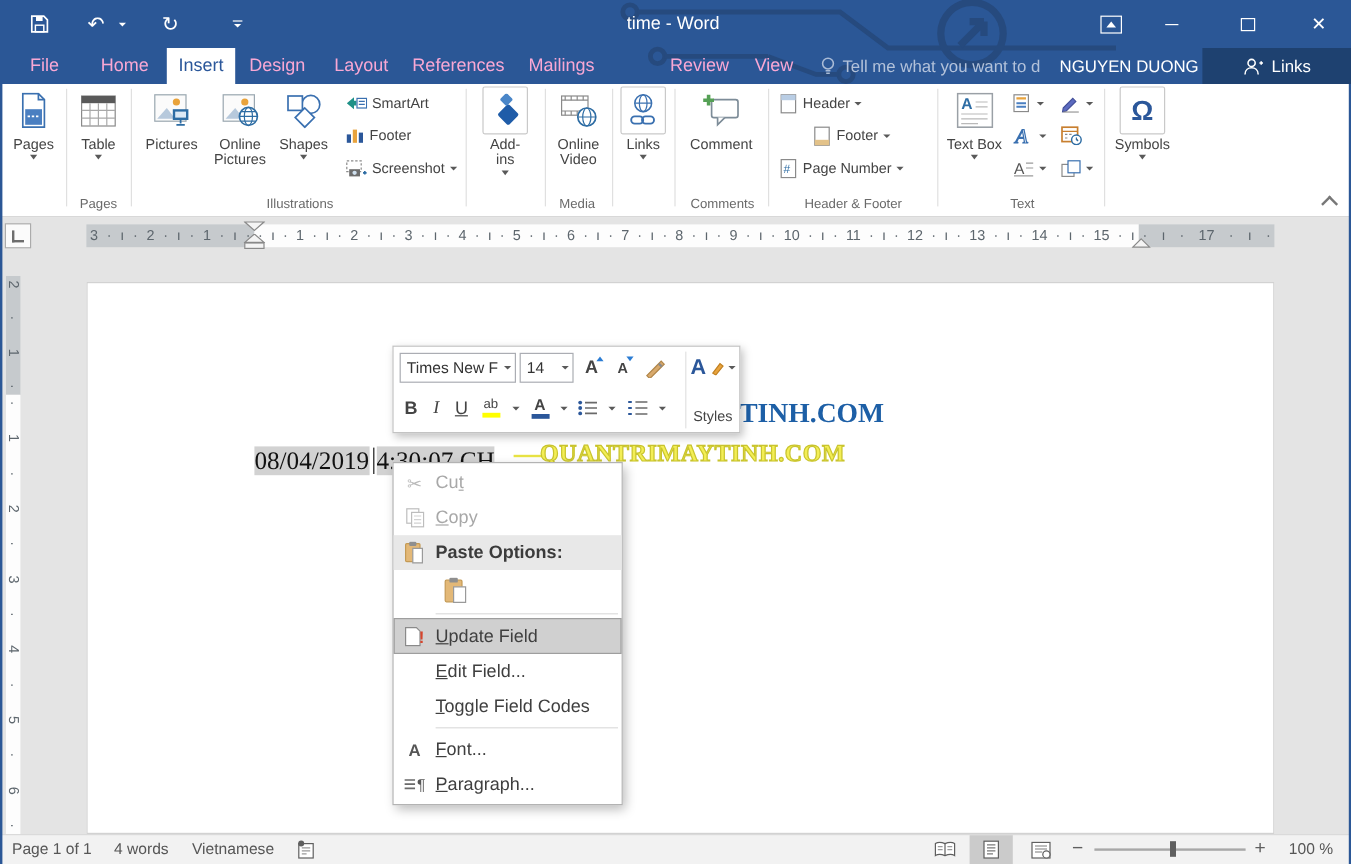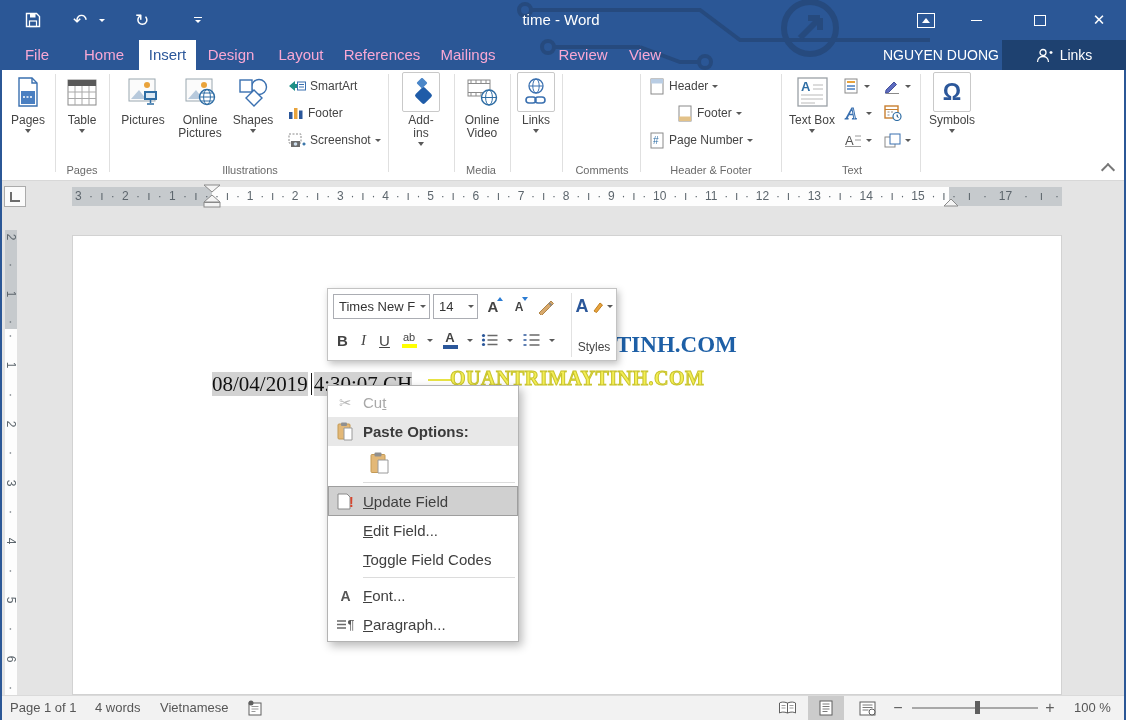--- a/index.html
+++ b/index.html
@@ -143,20 +143,27 @@
     <div class="tab" style="left:37px;">File</div>
     <div class="tab" style="left:104px;">Home</div>
     <div class="tab active">Insert</div>
     <div class="tab" style="left:231px;">Design</div>
     <div class="tab" style="left:301px;">Layout</div>
     <div class="tab" style="left:382px;">References</div>
     <div class="tab" style="left:468px;">Mailings</div>
     <div class="tab" style="left:583px;">Review</div>
     <div class="tab" style="left:645px;">View</div>
 
+    <div class="tellme" style="left:684px;">
+      <svg width="12" height="17">
+        <circle cx="6" cy="6" r="4.5" fill="none" stroke="#a9bbd6" stroke-width="1.3"></circle>
+        <path d="M4 12 h4 M4.5 14 h3" stroke="#a9bbd6" stroke-width="1.3"></path>
+      </svg>
+      <span>Tell me what you want to d</span>
+    </div>
     <div class="account" style="left:883px;">NGUYEN DUONG</div>
 
     <div class="shareblk">
       <svg width="17" height="15">
         <circle cx="7" cy="4.5" r="3" fill="none" stroke="#fff" stroke-width="1.3"></circle>
         <path d="M1.5 14 c0-4 3-5.5 5.5-5.5 s5.5 1.5 5.5 5.5" fill="none" stroke="#fff" stroke-width="1.3"></path>
         <path d="M13.5 4.5 h3 M15 3 v3" stroke="#fff" stroke-width="1.3"></path>
       </svg>
       <span>Links</span>
     </div>
@@ -298,20 +305,30 @@
               <rect x="3" y="20" width="10" height="6" rx="3" fill="none" stroke="#3a70b0" stroke-width="1.6"></rect>
               <rect x="12" y="20" width="10" height="6" rx="3" fill="none" stroke="#3a70b0" stroke-width="1.6"></rect>
             </svg>
         </span>
       </span>
       <span>Links</span>
       <span class="caret cd"></span>
     </div>
     <div class="gsep" style="left:562px;"></div>
 
+    <div class="bigbtn" style="left:566px;width:70px;">
+      <span class="ic">
+        <svg width="32" height="28">
+            <rect x="8" y="5" width="22" height="15" rx="2" fill="#fff" stroke="#7d8c98" stroke-width="1.4"></rect>
+            <path d="M13 20 v6 l6-6" fill="#fff" stroke="#7d8c98" stroke-width="1.4"></path>
+            <path d="M5.5 1 v9 M1 5.5 h9" stroke="#55a055" stroke-width="3"></path>
+          </svg>
+      </span>
+      <span>Comment</span>
+    </div>
     <div class="glabel" style="left:602px;">Comments</div>
     <div class="gsep" style="left:640px;"></div>
 
     <div class="srow" style="left:650px;top:6px;">
       <svg width="15" height="17">
           <rect x="1" y="1" width="12" height="15" fill="#fff" stroke="#8a8a8a"></rect>
           <rect x="1" y="1" width="12" height="4.5" fill="#b9cde4"></rect>
         </svg>
       <span>Header</span>
       <span class="caret sm"></span>
@@ -631,20 +648,30 @@
     </div>
   </div>
 
   <div class="ctxmenu">
     <div class="mi disabled">
       <span class="mic">
           <span style="font-size:15px;color:#b9b9b9;">✂</span>
         </span>
       <span>Cu<u>t</u></span>
     </div>
+    <div class="mi disabled">
+      <span class="mic">
+        <svg width="16" height="17">
+            <rect x="1" y="1" width="10" height="12" fill="#fff" stroke="#bdbdbd"></rect>
+            <rect x="5" y="4" width="10" height="12" fill="#fff" stroke="#bdbdbd"></rect>
+            <path d="M7 7 h6 M7 10 h6 M7 13 h6" stroke="#d2d2d2"></path>
+          </svg>
+      </span>
+      <span><u>C</u>opy</span>
+    </div>
     <div class="mi hl">
       <span class="mic">
         <svg width="17" height="19">
             <rect x="1" y="2" width="12" height="15" rx="1" fill="#e3b877" stroke="#c49a55"></rect>
             <rect x="4" y="0.5" width="6" height="3.5" rx="1" fill="#8f8f8f"></rect>
             <path d="M7 6 h8 v12 h-8 z" fill="#fff" stroke="#9a9a9a"></path>
           </svg>
       </span>
       <span>Paste Options:</span>
     </div>

